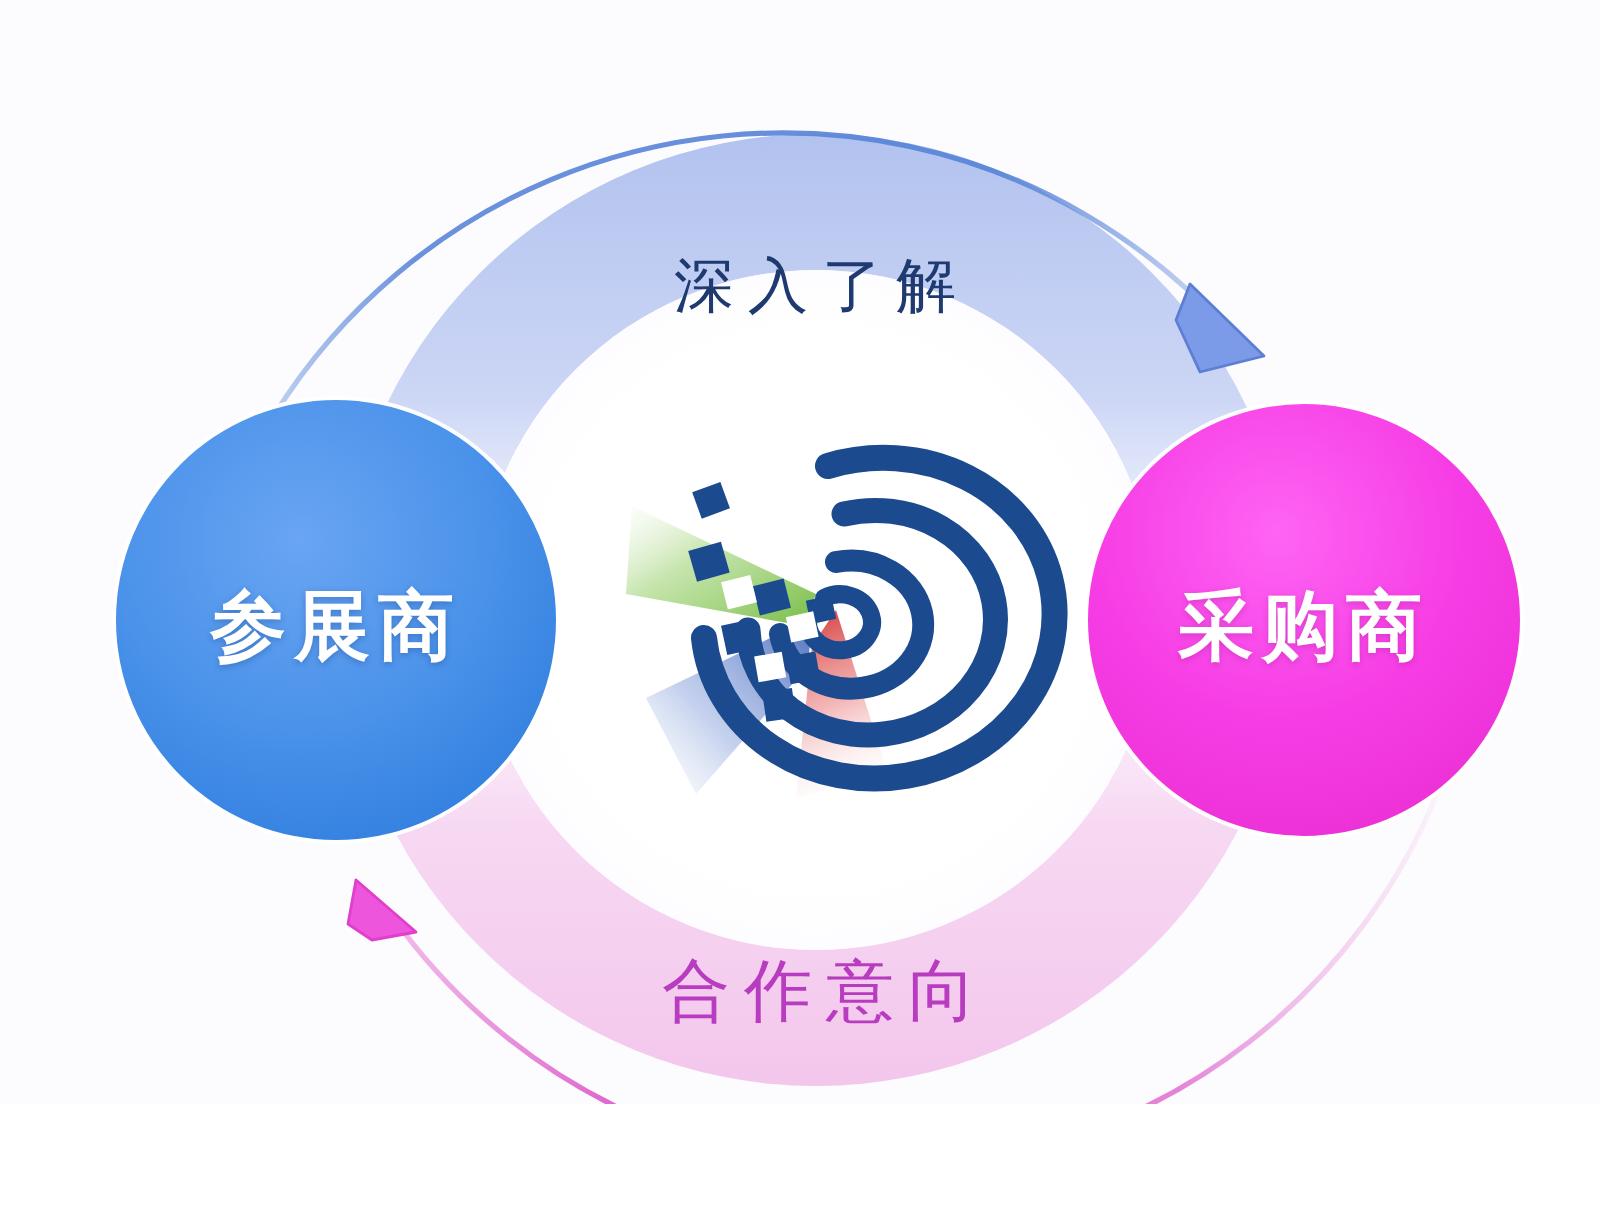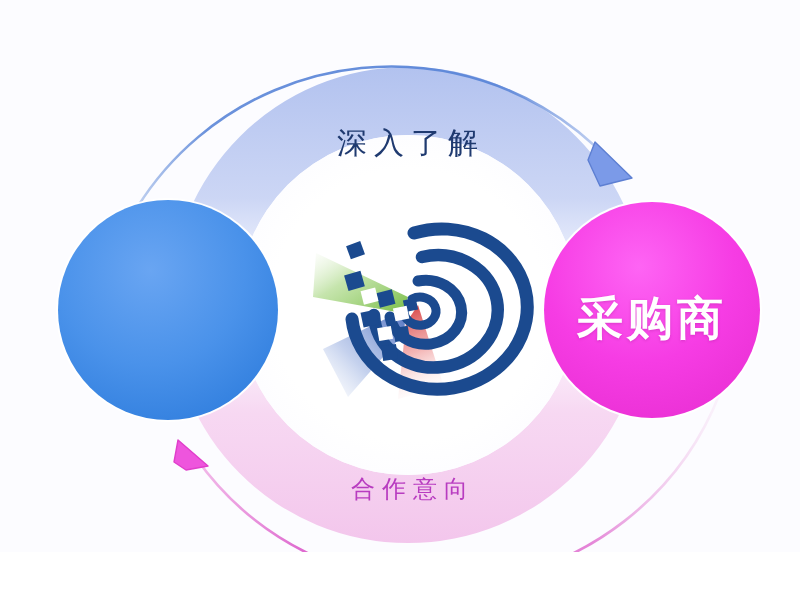--- a/index.html
+++ b/index.html
@@ -189,25 +189,28 @@
       <g>
         <circle cx="652" cy="310" r="110" fill="#ffffff" opacity="0.95"></circle>
         <circle cx="652" cy="310" r="108" fill="url(#gradPinkBall)"></circle>
       </g>
 
     </g>
   </svg>
 
   <div style="position:absolute; left:0; top:0; width:800px; height:603px; pointer-events:none;">
 
+    <div class="circle-label" style="position:absolute; left:68px; top:288px; width:200px; text-align:center;
+                font-size:38px; letter-spacing:4px; color:#ffffff;
+                text-shadow:0 1px 3px rgba(20,60,130,0.35);">参展商</div>
 
     <div class="circle-label" style="position:absolute; left:552px; top:288px; width:200px; text-align:center;
-                font-size:46px; letter-spacing:4px; color:#ffffff;
+                font-size:38px; letter-spacing:4px; color:#ffffff;
                 text-shadow:0 1px 3px rgba(150,20,130,0.30);">采购商</div>
 
     <div class="cn-label" style="position:absolute; left:308px; top:123px; width:206px; text-align:center;
                 font-size:30px; letter-spacing:7px; color:#1f3a70;">深入了解</div>
 
     <div class="cn-label" style="position:absolute; left:310px; top:473px; width:206px; text-align:center;
-                font-size:24px; letter-spacing:7px; color:#b83cc0;">合作意向</div>
+                font-size:34px; letter-spacing:7px; color:#b83cc0;">合作意向</div>
 
   </div>
 </div>
 
 </body></html>

